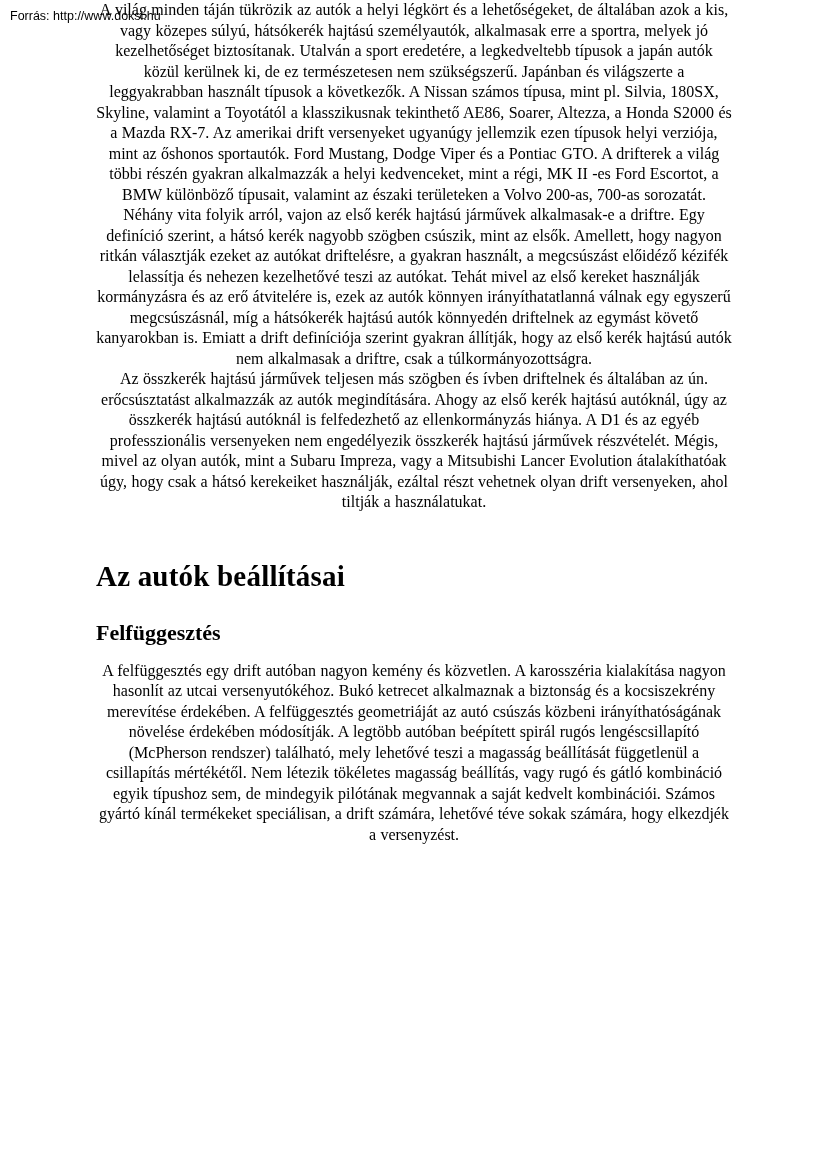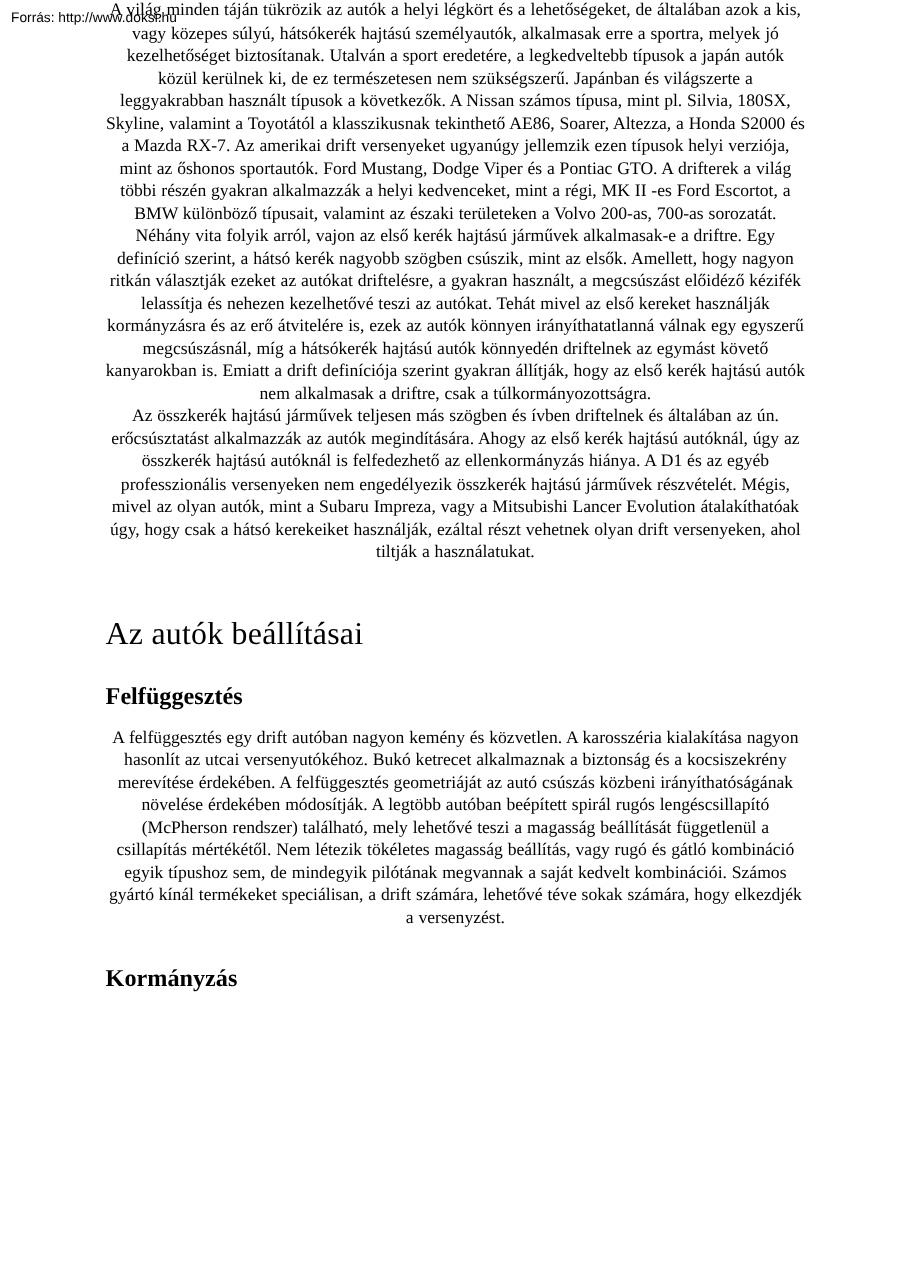--- a/index.html
+++ b/index.html
@@ -40,21 +40,21 @@
   }
   .body-p {
     font-size: 16px;
     line-height: 20.5px;
     margin: 0;
     text-align: center;
     word-spacing: 0.4px;
   }
   .section-title {
     font-size: 29px;
-    font-weight: normal;
+    font-weight: bold;
     line-height: 34px;
     margin: 46px 0 0 0;
     letter-spacing: 0.2px;
   }
   .sub-title {
     font-size: 22px;
     font-weight: bold;
     line-height: 26px;
     margin: 27px 0 15px 0;
   }
@@ -78,16 +78,15 @@
     <p class="body-p">Néhány vita folyik arról, vajon az első kerék hajtású járművek alkalmasak-e a driftre. Egy definíció szerint, a hátsó kerék nagyobb szögben csúszik, mint az elsők. Amellett, hogy nagyon ritkán választják ezeket az autókat driftelésre, a gyakran használt, a megcsúszást előidéző kézifék lelassítja és nehezen kezelhetővé teszi az autókat. Tehát mivel az első kereket használják kormányzásra és az erő átvitelére is, ezek az autók könnyen irányíthatatlanná válnak egy egyszerű megcsúszásnál, míg a hátsókerék hajtású autók könnyedén driftelnek az egymást követő kanyarokban is. Emiatt a drift definíciója szerint gyakran állítják, hogy az első kerék hajtású autók nem alkalmasak a driftre, csak a túlkormányozottságra.</p>
 
     <p class="body-p">Az összkerék hajtású járművek teljesen más szögben és ívben driftelnek és általában az ún. erőcsúsztatást alkalmazzák az autók megindítására. Ahogy az első kerék hajtású autóknál, úgy az összkerék hajtású autóknál is felfedezhető az ellenkormányzás hiánya. A D1 és az egyéb professzionális versenyeken nem engedélyezik összkerék hajtású járművek részvételét. Mégis, mivel az olyan autók, mint a Subaru Impreza, vagy a Mitsubishi Lancer Evolution átalakíthatóak úgy, hogy csak a hátsó kerekeiket használják, ezáltal részt vehetnek olyan drift versenyeken, ahol tiltják a használatukat.</p>
 
     <h1 class="section-title">Az autók beállításai</h1>
 
     <h2 class="sub-title">Felfüggesztés</h2>
 
     <p class="body-p">A felfüggesztés egy drift autóban nagyon kemény és közvetlen. A karosszéria kialakítása nagyon hasonlít az utcai versenyutókéhoz. Bukó ketrecet alkalmaznak a biztonság és a kocsiszekrény merevítése érdekében. A felfüggesztés geometriáját az autó csúszás közbeni irányíthatóságának növelése érdekében módosítják. A legtöbb autóban beépített spirál rugós lengéscsillapító (McPherson rendszer) található, mely lehetővé teszi a magasság beállítását függetlenül a csillapítás mértékétől. Nem létezik tökéletes magasság beállítás, vagy rugó és gátló kombináció egyik típushoz sem, de mindegyik pilótának megvannak a saját kedvelt kombinációi. Számos gyártó kínál termékeket speciálisan, a drift számára, lehetővé téve sokak számára, hogy elkezdjék a versenyzést.</p>
 
-    <h2 class="sub-title last">Kormányzás</h2>
 
   </div>
 </div>
 
 </body></html>

